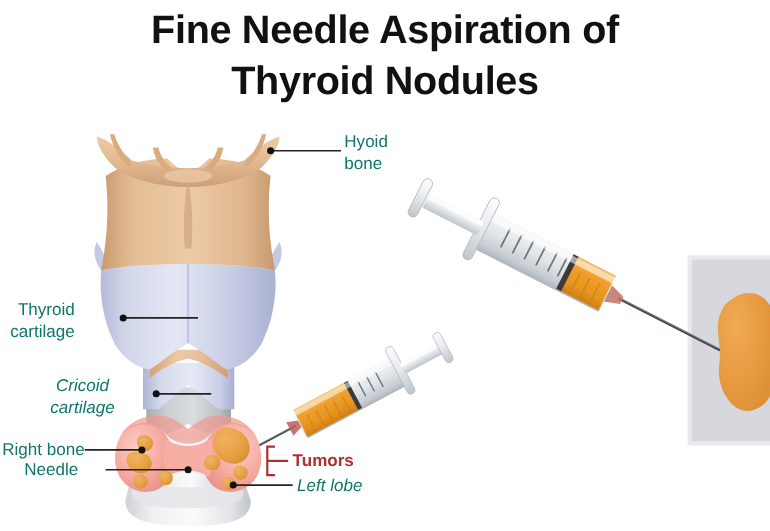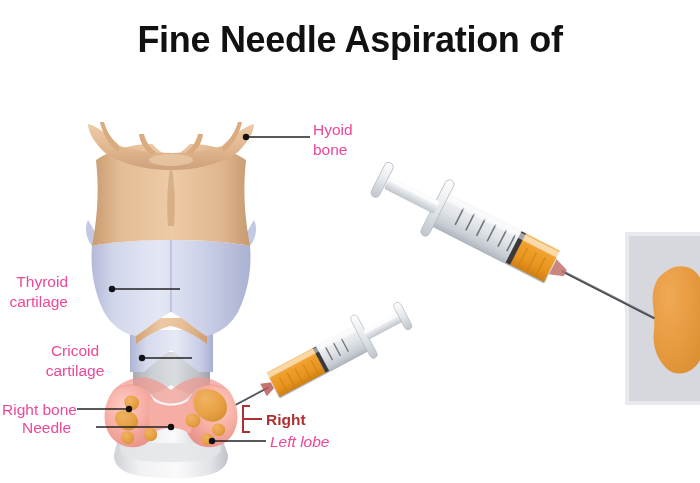--- a/index.html
+++ b/index.html
@@ -20,54 +20,55 @@
     left: 0;
     top: 4px;
     width: 700px;
     text-align: center;
     font-size: 36px;
     font-weight: bold;
     line-height: 46px;
     color: #111111;
     letter-spacing: -0.3px;
   }
-  #title .line { display: block; margin-top: 13px; }
+  #title .line { display: block; }
 
   svg.layer {
     position: absolute;
     left: 0;
     top: 0;
     width: 700px;
     height: 483px;
   }
 
   .lbl {
     position: absolute;
     font-size: 15.5px;
-    color: #ec4899;
+    color: #0f766e;
     line-height: 19px;
     white-space: nowrap;
   }
   .lbl.two { line-height: 20px; }
   .lbl.tumors {
     color: #b03030;
     font-weight: bold;
     font-size: 15.5px;
   }
   .lbl .l { display: block; }
   .lbl.ralign { text-align: right; }
-  .lbl.ctr { text-align: center; }
+  .lbl.ctr { text-align: center; font-style: italic; }
 </style>
 </head>
 <body>
 
 <div id="page">
 
   <div id="title">
     <span class="line">Fine Needle Aspiration of</span>
+    <span class="line">Thyroid Nodules</span>
   </div>
 
   <svg class="layer" viewBox="0 0 700 483">
     <defs>
       <linearGradient id="gHyoid" x1="0" y1="0" x2="1" y2="0">
         <stop offset="0%" stop-color="#c99a6f"></stop>
         <stop offset="18%" stop-color="#e3bd95"></stop>
         <stop offset="50%" stop-color="#edcba6"></stop>
         <stop offset="82%" stop-color="#e0b68e"></stop>
         <stop offset="100%" stop-color="#c59a6e"></stop>
@@ -349,17 +350,17 @@
 
   <div class="lbl two ctr" style="left:18px; top:341px; width:114px;">
     <span class="l">Cricoid</span>
     <span class="l">cartilage</span>
   </div>
 
   <div class="lbl" style="left:2px; top:400px;">Right bone</div>
 
   <div class="lbl" style="left:22px; top:418px;">Needle</div>
 
-  <div class="lbl tumors" style="left:266px; top:410px;">Right</div>
+  <div class="lbl tumors" style="left:266px; top:410px;">Tumors</div>
 
   <div class="lbl" style="left:270px; top:432px;font-style:italic;">Left lobe</div>
 
 </div>
 
 </body></html>

